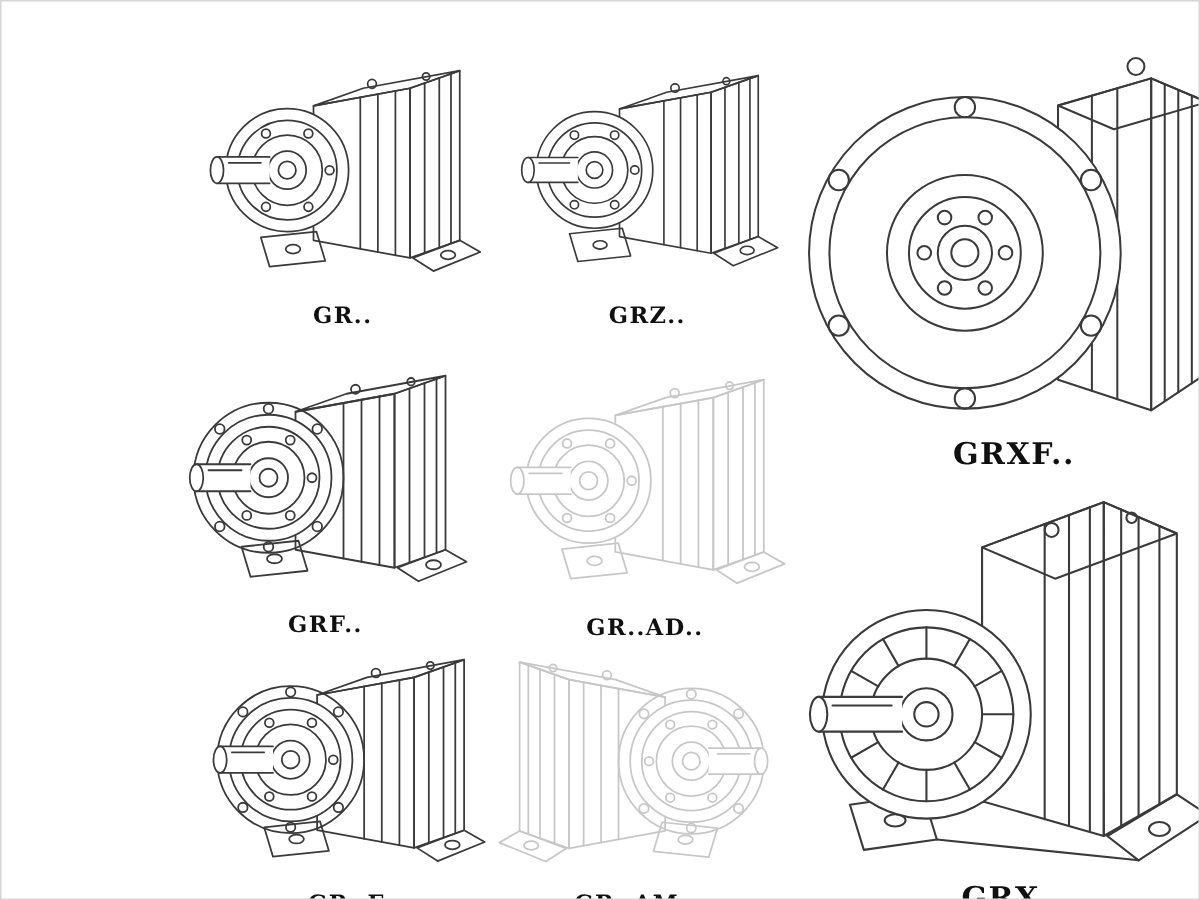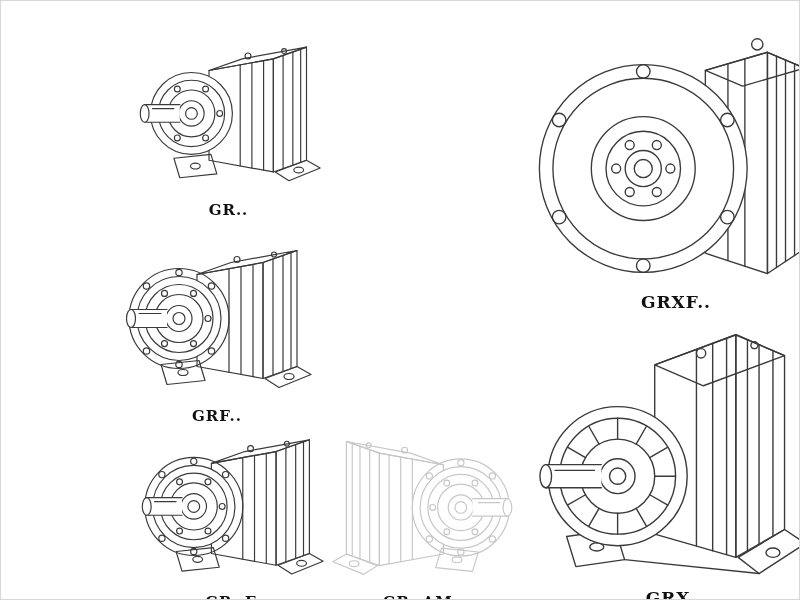--- a/index.html
+++ b/index.html
@@ -12,21 +12,21 @@
   .fig svg.drawing {
     width:100%; height:calc(100% - 24px);
     stroke:#3a3a3a; stroke-width:1.2; fill:none;
   }
   .fig.faded svg.drawing { stroke:#c7c7c7; }
   .label {
     height:22px; line-height:22px;
     font-weight:bold; font-size:15px; letter-spacing:1px;
     color:#101010; text-align:center; white-space:nowrap;
   }
-  .label-lg { font-size:17px; }
+  .label-lg { font-size:20px; }
   .defs-holder { position:absolute; width:0; height:0; overflow:hidden; }
 </style>
 </head>
 <body>
 
 <div class="stage">
 
   <svg class="defs-holder" aria-hidden="true">
     <defs>
 
@@ -122,35 +122,47 @@
     </defs>
   </svg>
 
   <figure class="fig" style="left:90px; top:6px; width:195px; height:200px;">
     <svg class="drawing" viewBox="0 8 200 155">
         <use href="#gb-inline"></use>
       </svg>
     <figcaption class="label">GR..</figcaption>
   </figure>
 
+  <figure class="fig" style="left:298px; top:6px; width:185px; height:200px;">
+    <svg class="drawing" viewBox="0 8 200 155">
+        <use href="#gb-inline"></use>
+      </svg>
+    <figcaption class="label">GRZ..</figcaption>
+  </figure>
 
   <figure class="fig" style="left:495px; top:2px; width:280px; height:296px;">
     <svg class="drawing" viewBox="0 0 248 226">
         <use href="#gb-bigflange"></use>
       </svg>
     <figcaption class="label label-lg">GRXF..</figcaption>
   </figure>
 
   <figure class="fig" style="left:76px; top:210px; width:200px; height:202px;">
     <svg class="drawing" viewBox="0 8 200 155">
         <use href="#gb-flange"></use>
       </svg>
     <figcaption class="label">GRF..</figcaption>
   </figure>
 
+  <figure class="fig faded" style="left:290px; top:212px; width:198px; height:202px;">
+    <svg class="drawing" viewBox="0 8 200 155">
+        <use href="#gb-inline"></use>
+      </svg>
+    <figcaption class="label">GR..AD..</figcaption>
+  </figure>
 
   <figure class="fig" style="left:92px; top:400px; width:196px; height:198px;">
     <svg class="drawing" viewBox="0 8 200 155">
         <use href="#gb-flange"></use>
       </svg>
     <figcaption class="label">GR..F</figcaption>
   </figure>
 
   <figure class="fig faded" style="left:286px; top:402px; width:194px; height:196px;">
     <svg class="drawing" viewBox="0 8 200 155">

